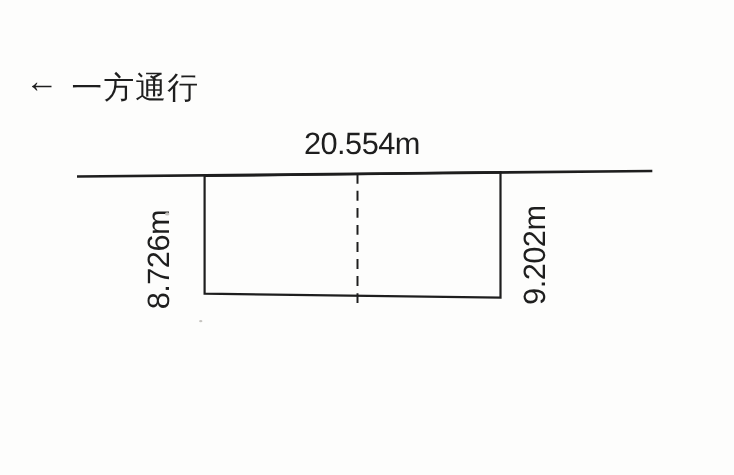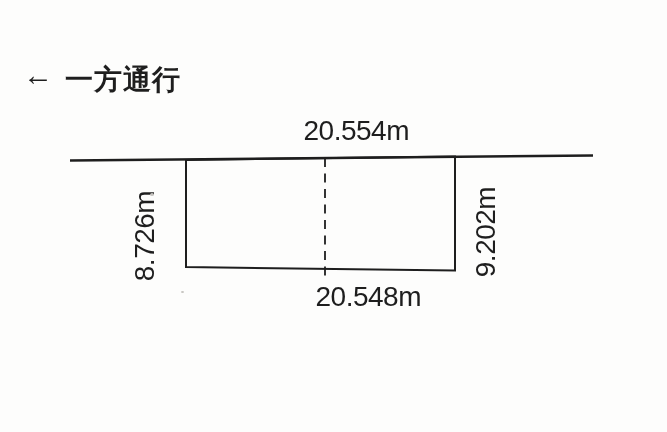--- a/index.html
+++ b/index.html
@@ -26,35 +26,35 @@
     width: 667px;
     height: 432px;
   }
   .label {
     position: absolute;
     color: #1e1e1e;
     white-space: nowrap;
   }
   .cjk {
     font-size: 28px;
-    font-weight: 700;
+    font-weight: 400;
     letter-spacing: 1px;
   }
   .arrow-glyph {
     font-size: 30px;
     font-weight: 500;
   }
   .dim {
     font-size: 28px;
     font-weight: 400;
     letter-spacing: -0.5px;
   }
   .dim-h {
     width: 160px;
-    text-align: right;
+    text-align: center;
   }
   .dim-v {
     width: 120px;
     height: 30px;
     line-height: 30px;
     text-align: center;
     transform: rotate(-90deg);
   }
   .speck {
     position: absolute;
@@ -73,21 +73,20 @@
     <line x1="325" y1="158" x2="325" y2="276" stroke-width="1.8" fill="none" stroke-dasharray="9 6.5" stroke="#1e1e1e"></line>
   </svg>
 
   <div class="label arrow-glyph" style="left:23px; top:58px;">←</div>
 
   <div class="label cjk" style="left:65px; top:61px;">一方通行</div>
 
 
   <div class="label dim dim-h" style="left:249px; top:115px;">20.554m</div>
 
-  <div class="label dim dim-h" style="left:261px; top:281px;">20.548m</div>
 
   <div class="label dim dim-v" style="left:85px; top:221px;">8.726m</div>
 
   <div class="label dim dim-v" style="left:426px; top:217px;">9.202m</div>
 
   <div class="speck" style="left:150px; top:193px; width:4px; height:3px;"></div>
   <div class="speck" style="left:181px; top:291px; width:3px; height:2px;"></div>
 
 </div>
 

